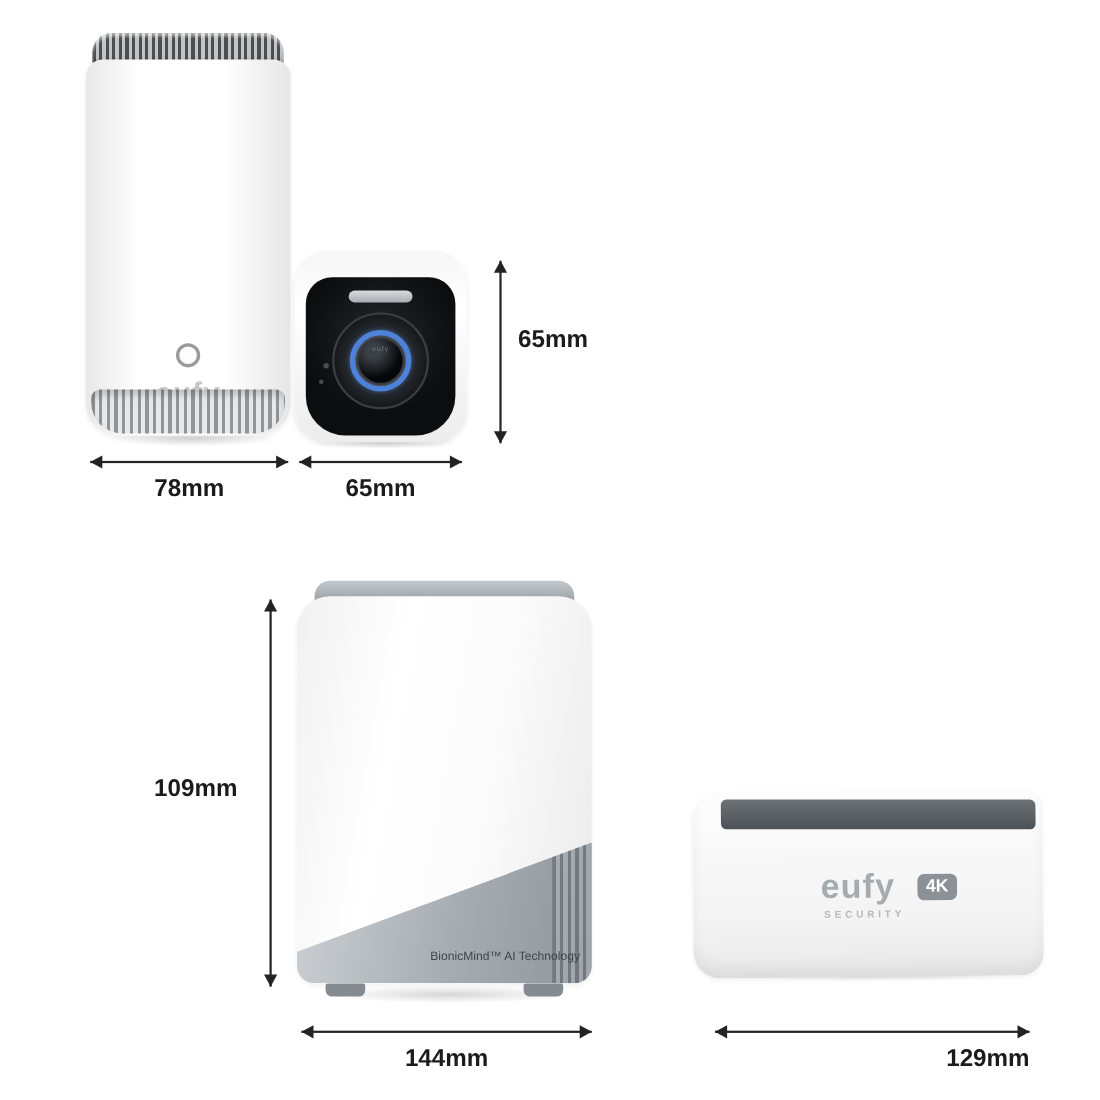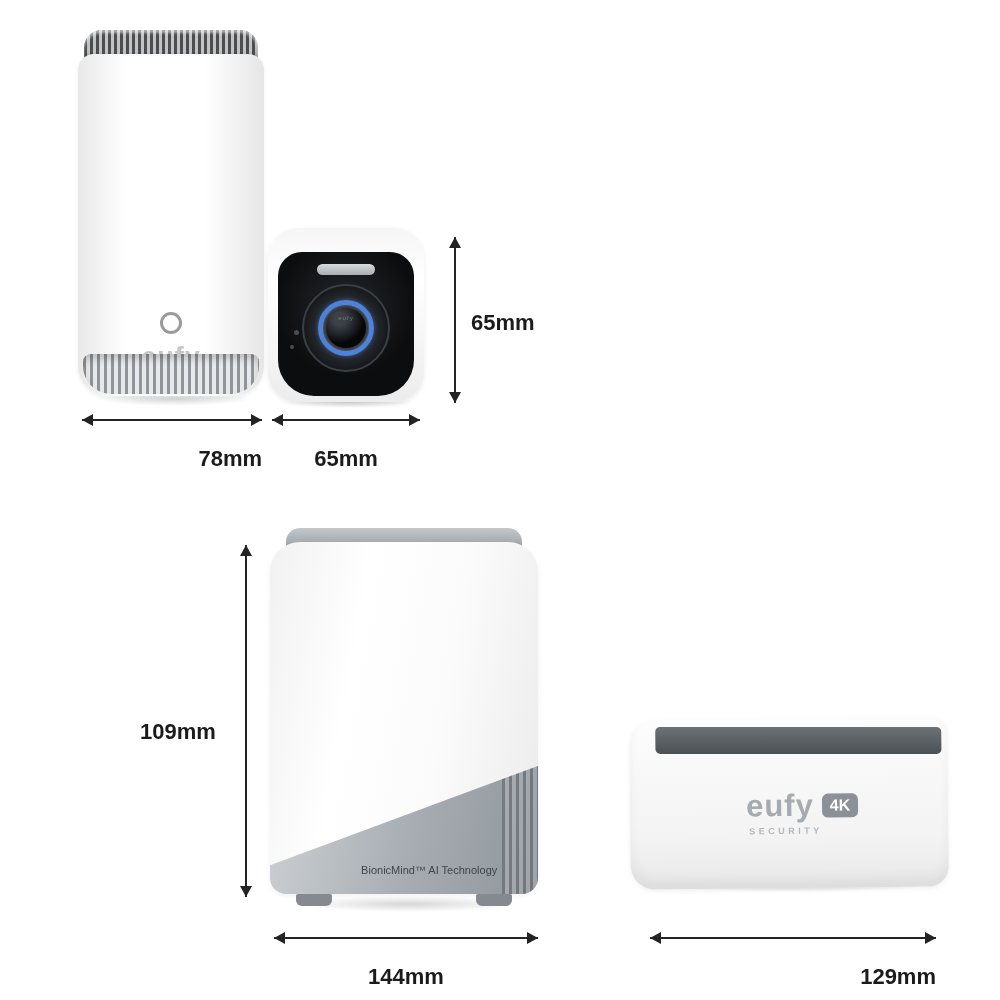--- a/index.html
+++ b/index.html
@@ -13,21 +13,21 @@
   .harrow{position:absolute;height:2px;background:#232323;}
   .harrow::before,.harrow::after{content:"";position:absolute;top:-5px;width:0;height:0;
     border-top:6px solid transparent;border-bottom:6px solid transparent;}
   .harrow::before{left:0;border-right:11px solid #232323;}
   .harrow::after{right:0;border-left:11px solid #232323;}
   .varrow{position:absolute;width:2px;background:#232323;}
   .varrow::before,.varrow::after{content:"";position:absolute;left:-5px;width:0;height:0;
     border-left:6px solid transparent;border-right:6px solid transparent;}
   .varrow::before{top:0;border-bottom:11px solid #232323;}
   .varrow::after{bottom:0;border-top:11px solid #232323;}
-  .dim-label{position:absolute;font-weight:bold;font-size:22px;color:#1b1b1b;line-height:1.1;margin-top:15px;}
+  .dim-label{position:absolute;font-weight:bold;font-size:22px;color:#1b1b1b;line-height:1.1;}
 
   .shadow{position:absolute;background:radial-gradient(ellipse at center,rgba(0,0,0,.16),rgba(0,0,0,0) 70%);}
 
   
   .tower-top{position:absolute;left:6px;right:6px;top:0;height:30px;border-radius:18px 18px 4px 4px;
     background:repeating-linear-gradient(90deg,#4b4e50 0 3px,#c2c4c5 3px 6px);
     box-shadow:inset 0 3px 3px rgba(255,255,255,.55), inset 0 -4px 5px rgba(0,0,0,.3);}
   .tower-body{position:absolute;left:0;right:0;top:24px;bottom:6px;border-radius:16px 16px 30px 30px;
     background:linear-gradient(90deg,#e8e8e8,#ffffff 26%,#ffffff 68%,#e6e6e6);
     box-shadow:0 2px 4px rgba(0,0,0,.06);}
@@ -66,34 +66,34 @@
   .hb-cap{position:absolute;left:16px;right:16px;top:0;height:26px;border-radius:14px 14px 2px 2px;
     background:linear-gradient(180deg,#c3c8cc,#8d9398);}
   .hb-body{position:absolute;left:0;right:0;top:14px;bottom:12px;border-radius:30px 30px 16px 16px;overflow:hidden;
     background:linear-gradient(100deg,#f1f1f1,#ffffff 32%,#fbfbfb 62%,#eaeaea);
     box-shadow:0 2px 5px rgba(0,0,0,.06);}
   .hb-wedge{position:absolute;left:0;right:0;bottom:0;height:160px;
     background:linear-gradient(100deg,#ced2d5,#a6acb2 55%,#8e959b);
     clip-path:polygon(0 82%,100% 20%,100% 100%,0 100%);}
   .hb-ribs{position:absolute;right:0;top:0;width:36px;height:100%;
     background:repeating-linear-gradient(90deg,rgba(55,60,65,.35) 0 3px,rgba(255,255,255,.14) 3px 7px);}
-  .hb-caption{position:absolute;left:34%;right:4%;bottom:18px;text-align:left;
+  .hb-caption{position:absolute;left:34%;right:4%;bottom:18px;text-align:right;
     font-size:11px;color:#3f444a;}
   .hb-foot{position:absolute;bottom:0;width:36px;height:12px;background:#848a90;border-radius:2px 2px 6px 6px;}
 
   
   .cams-body{position:absolute;left:0;right:0;top:0;bottom:0;border-radius:26px 16px 20px 24px;
     background:linear-gradient(180deg,#fdfdfd,#f3f3f3 70%,#e8e8e8);
     box-shadow:inset 0 -9px 12px rgba(0,0,0,.05), 0 2px 5px rgba(0,0,0,.06);
     transform:rotate(-0.6deg);}
   .cams-panel{position:absolute;left:26px;right:6px;top:9px;height:27px;border-radius:5px;
     background:linear-gradient(180deg,#6b7175,#4c5155);transform:skewY(0.6deg);}
   .cams-brand{position:absolute;left:116px;top:70px;white-space:nowrap;}
   .cams-logo{font-size:31px;font-weight:bold;color:#a6abb0;letter-spacing:1px;}
-  .cams-badge{display:inline-block;margin-left:8px;background:#8b9197;color:#ffffff;
+  .cams-badge{display:inline-block;margin-left:20px;background:#8b9197;color:#ffffff;
     font-size:16px;font-weight:bold;padding:3px 8px;border-radius:6px;vertical-align:5px;}
   .cams-sub{font-size:9px;letter-spacing:3.5px;color:#b3b8bd;font-weight:bold;margin-top:2px;margin-left:3px;}
 </style>
 </head>
 <body>
 
 <div class="canvas">
 
   <div class="shadow" style="left:96px;top:392px;width:156px;height:14px;"></div>
   <div class="shadow" style="left:284px;top:396px;width:130px;height:12px;"></div>
@@ -143,21 +143,21 @@
     <div class="cams-body">
       <div class="cams-panel"></div>
       <div class="cams-brand">
         <span class="cams-logo">eufy</span><span class="cams-badge">4K</span>
         <div class="cams-sub">SECURITY</div>
       </div>
     </div>
   </div>
 
   <div class="harrow" style="left:82px;top:419px;width:180px;"></div>
-  <div class="dim-label" style="left:82px;top:432px;width:180px;text-align:right;">78mm</div>
+  <div class="dim-label" style="left:82px;top:432px;width:180px;text-align:center;">78mm</div>
 
   <div class="harrow" style="left:272px;top:419px;width:148px;"></div>
   <div class="dim-label" style="left:272px;top:432px;width:148px;text-align:center;">65mm</div>
 
   <div class="varrow" style="left:454px;top:237px;height:166px;"></div>
   <div class="dim-label" style="left:471px;top:296px;">65mm</div>
 
   <div class="varrow" style="left:245px;top:545px;height:352px;"></div>
   <div class="dim-label" style="left:140px;top:705px;width:92px;">109mm</div>
 

